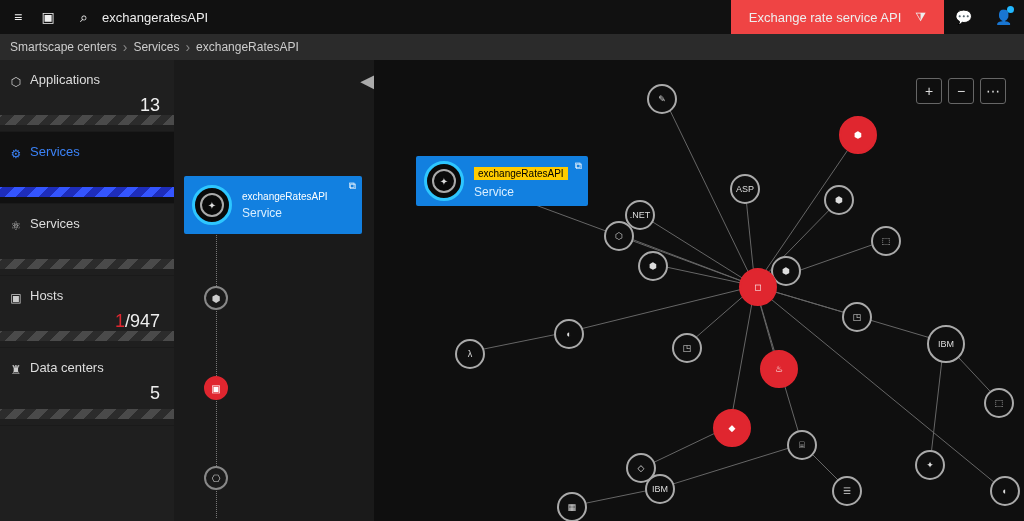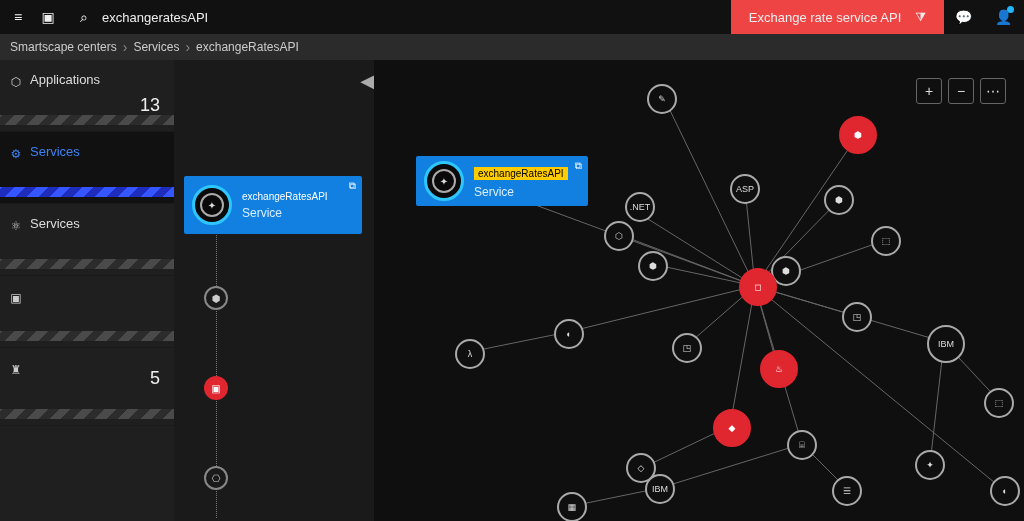--- a/index.html
+++ b/index.html
@@ -102,24 +102,27 @@
       <div class="label">Services</div>
       <div class="stripe"></div>
     </div>
     <div class="cat">
       <span class="ic">⚛</span>
       <div class="label">Services</div>
       <div class="stripe"></div>
     </div>
     <div class="cat">
       <span class="ic">▣</span>
+      <div class="label">Hosts</div>
+      <div class="count"><span class="err">1</span>/<span>947</span></div>
       <div class="stripe"></div>
     </div>
     <div class="cat">
       <span class="ic">♜</span>
+      <div class="label">Data centers</div>
       <div class="count"><span>5</span></div>
       <div class="stripe"></div>
     </div>
   </div>
 
   <div class="midcol">
     <span class="collapse-handle">◀</span>
     <div class="chain"></div>
     <div class="chain-node" style="top:226px">⬢</div>
     <div class="chain-node red" style="top:316px">▣</div>
@@ -178,21 +181,21 @@
         <div class="s">Service</div>
       </div>
       <span class="popout">⧉</span>
     </div>
   <div class="node n-sm" style="left: 273px; top: 24px;">
         <span class="glyph">✎</span>
       </div>
       <div class="node n-lg n-red" style="left: 465px; top: 56px;">
         <span class="glyph">⬢</span>
       </div>
-      <div class="node n-sm" style="left: 251px; top: 132px;">
+      <div class="node n-sm" style="left: 251px; top: 140px;">
         <span class="glyph">.NET</span>
       </div>
       <div class="node n-sm" style="left: 356px; top: 114px;">
         <span class="glyph">ASP</span>
       </div>
       <div class="node n-sm" style="left: 450px; top: 125px;">
         <span class="glyph">⬢</span>
       </div>
       <div class="node n-sm" style="left: 264px; top: 191px;">
         <span class="glyph">⬢</span>

